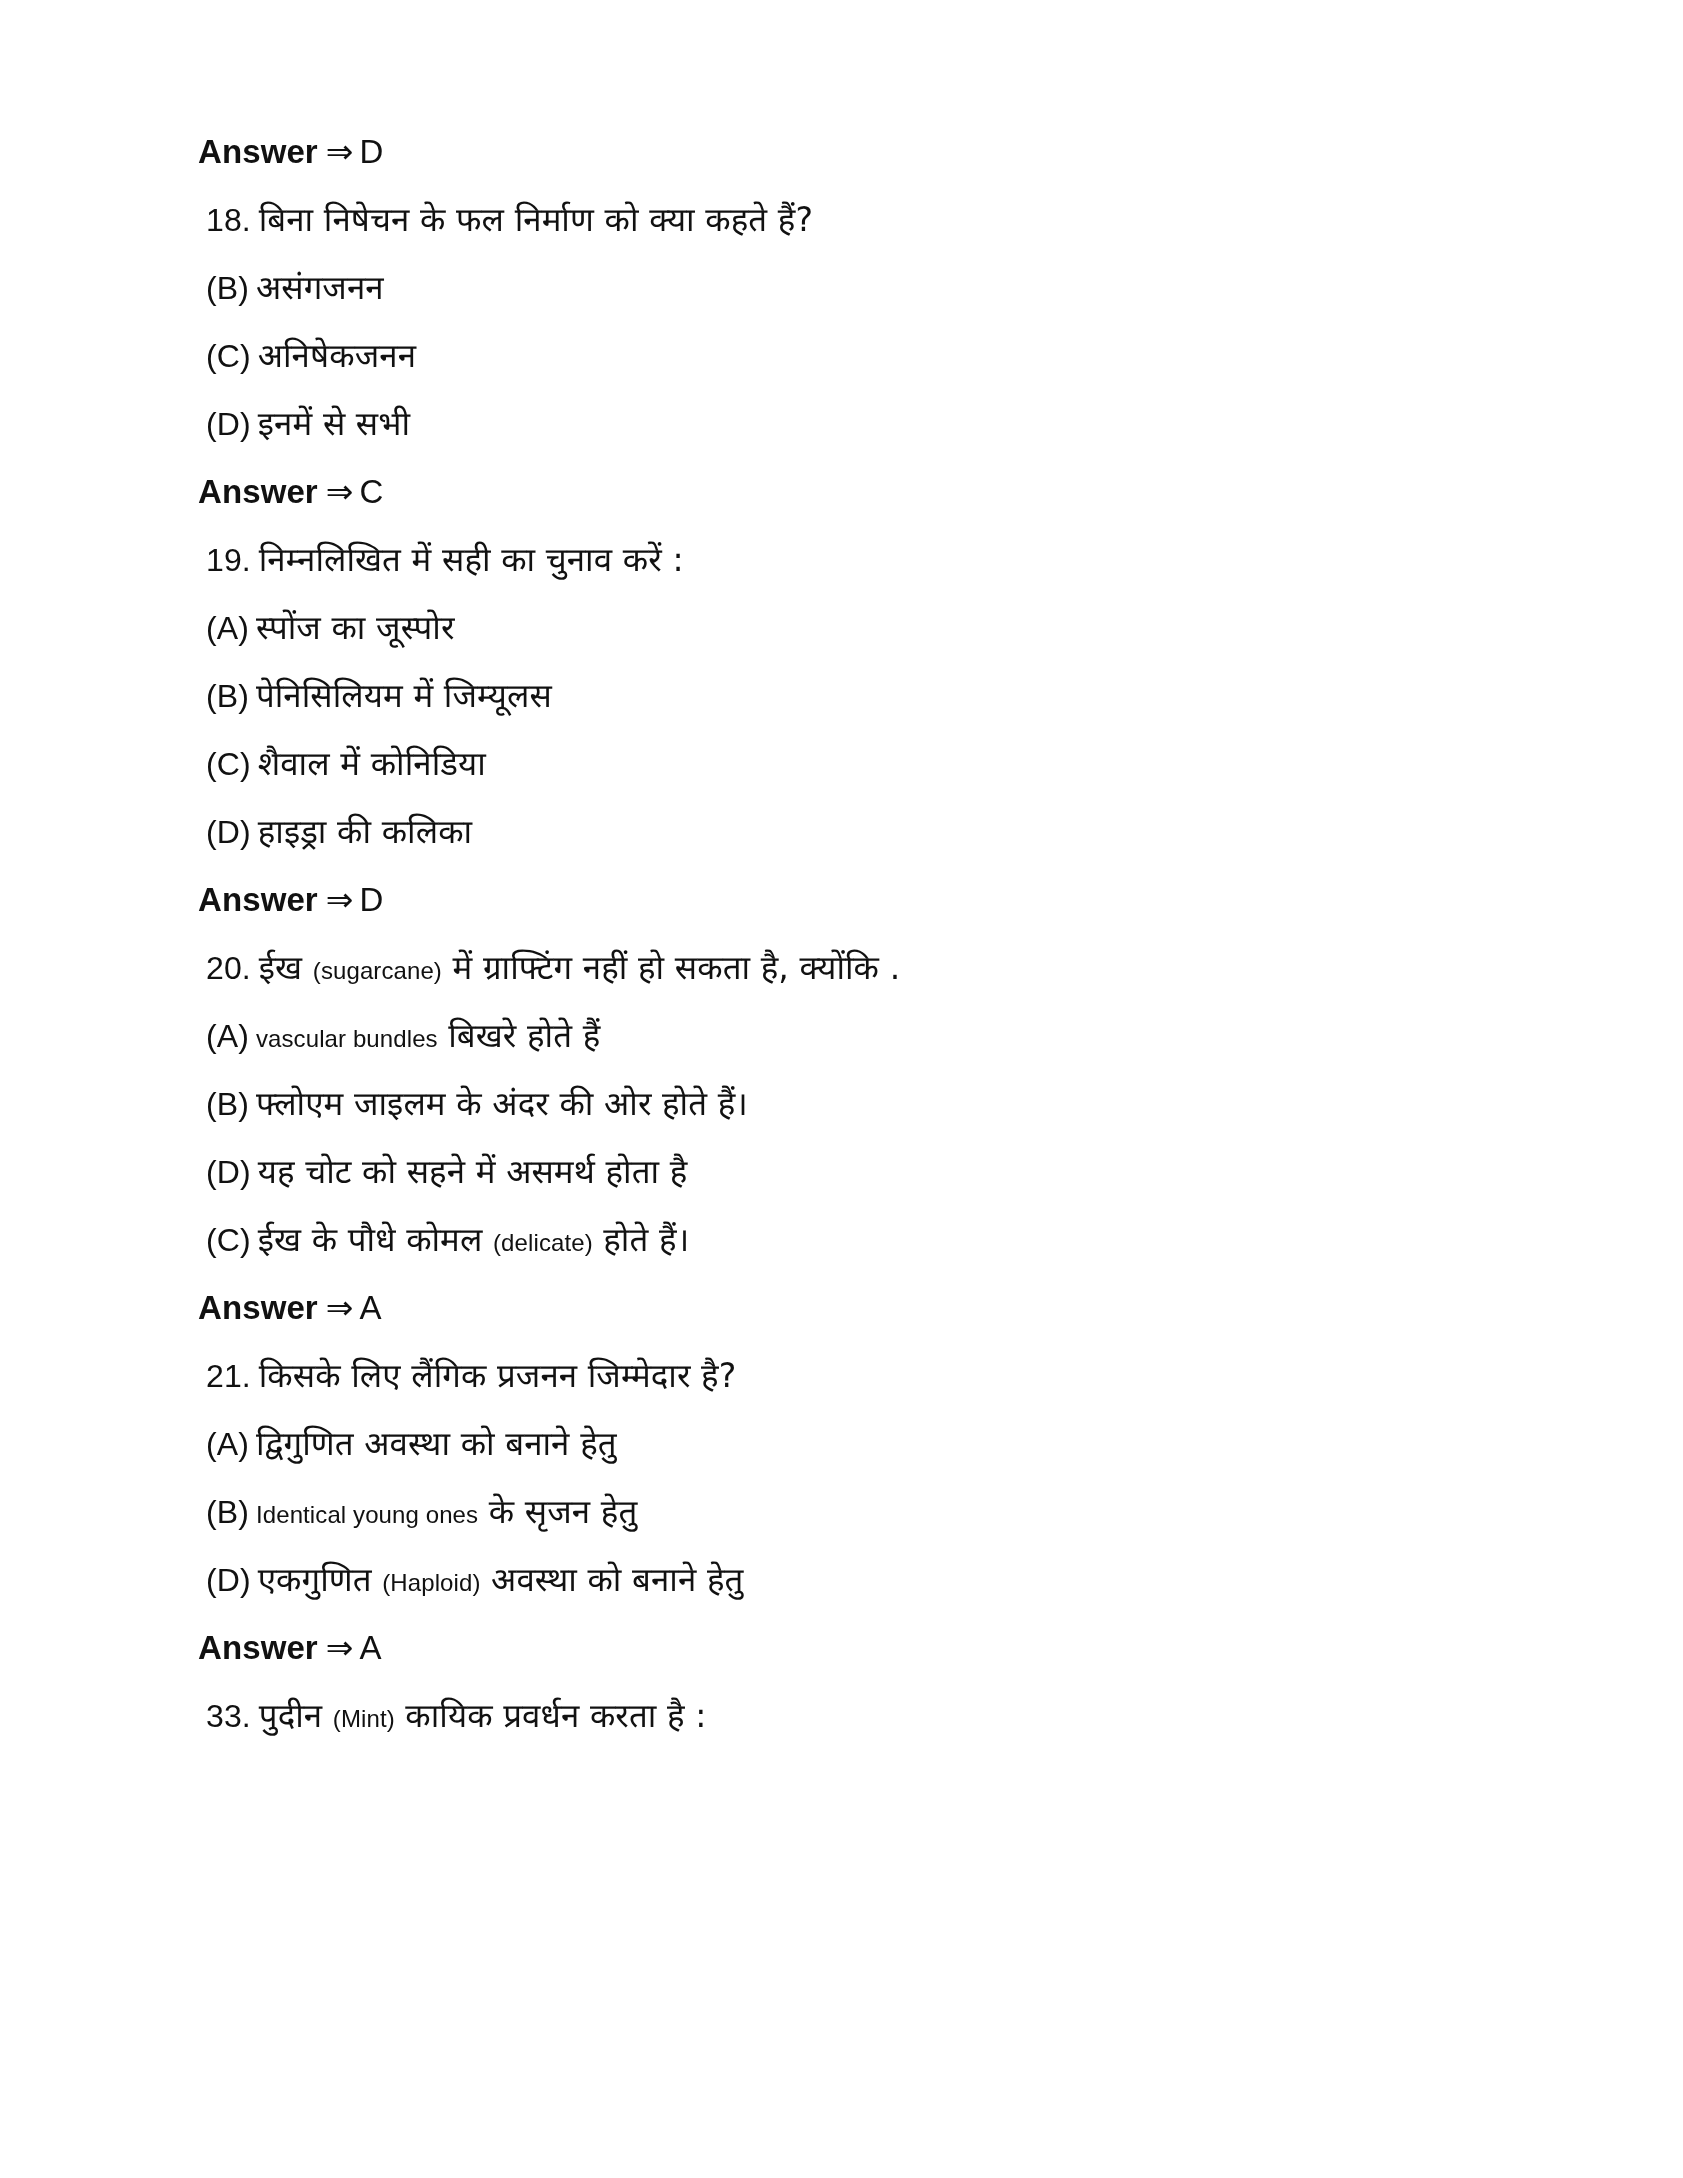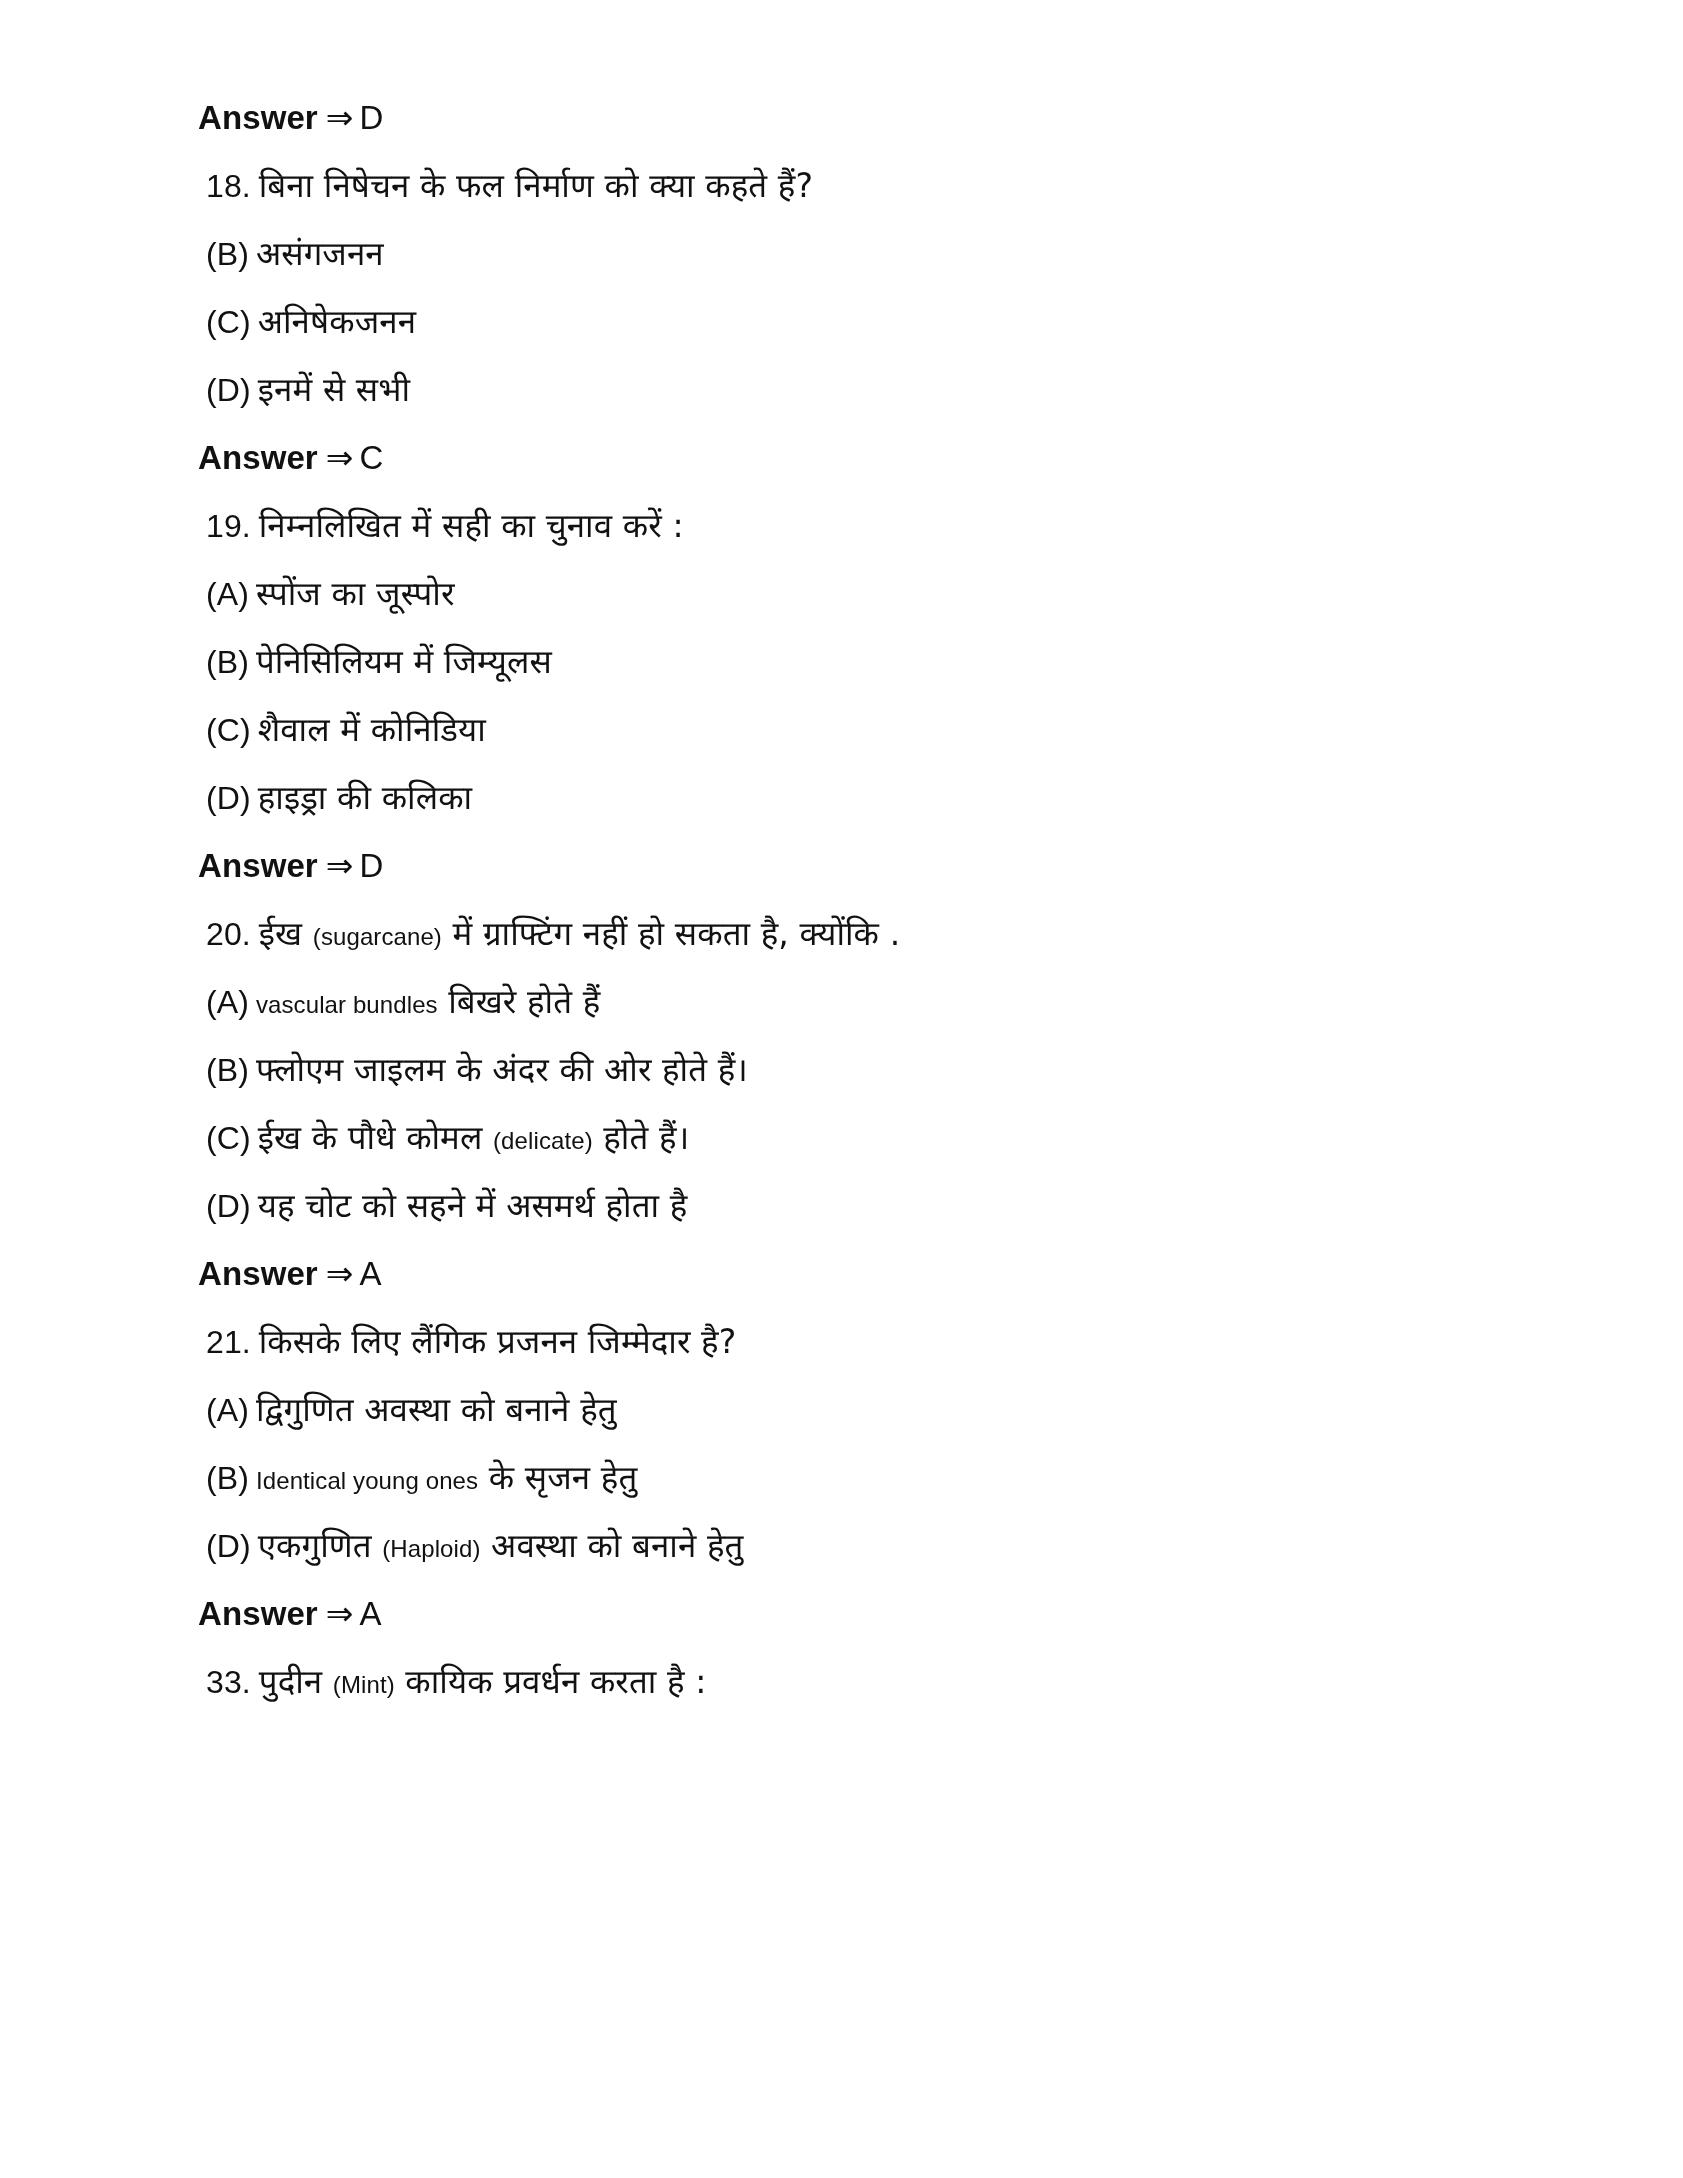--- a/index.html
+++ b/index.html
@@ -15,21 +15,21 @@
     overflow: hidden;
     font-family: "Liberation Sans", "DejaVu Sans", sans-serif;
     color: #111111;
     -webkit-font-smoothing: antialiased;
   }
 
   .page {
     position: absolute;
     inset: 0;
     background: #ffffff;
-    padding: 84px 198px 0 198px;
+    padding: 118px 198px 0 198px;
     box-sizing: border-box;
   }
 
   .doc-body {
     width: 1287px;
   }
 
   
   .line {
     height: 68px;
@@ -130,24 +130,24 @@
     <div class="line question">
       <span class="qnum">20.</span><span>ईख </span><span class="latin">(sugarcane)</span><span> में ग्राफ्टिंग नहीं हो सकता है, क्योंकि .</span>
     </div>
     <div class="line option">
       <span class="olabel">(A)</span><span class="latin">vascular bundles</span><span> बिखरे होते हैं</span>
     </div>
     <div class="line option">
       <span class="olabel">(B)</span><span>फ्लोएम जाइलम के अंदर की ओर होते हैं।</span>
     </div>
     <div class="line option">
-      <span class="olabel">(C)</span><span>ईख के पौधे कोमल </span><span class="latin">(delicate)</span><span> होते हैं।</span>
+      <span class="olabel">(D)</span><span>यह चोट को सहने में असमर्थ होता है</span>
     </div>
     <div class="line option">
-      <span class="olabel">(D)</span><span>यह चोट को सहने में असमर्थ होता है</span>
+      <span class="olabel">(C)</span><span>ईख के पौधे कोमल </span><span class="latin">(delicate)</span><span> होते हैं।</span>
     </div>
     <div class="line answer">
       <span>Answer</span><span class="arrow">⇒</span><span class="letter">A</span>
     </div>
 
     <div class="line question">
       <span class="qnum">21.</span><span>किसके लिए लैंगिक प्रजनन जिम्मेदार है?</span>
     </div>
     <div class="line option">
       <span class="olabel">(A)</span><span>द्विगुणित अवस्था को बनाने हेतु</span>

